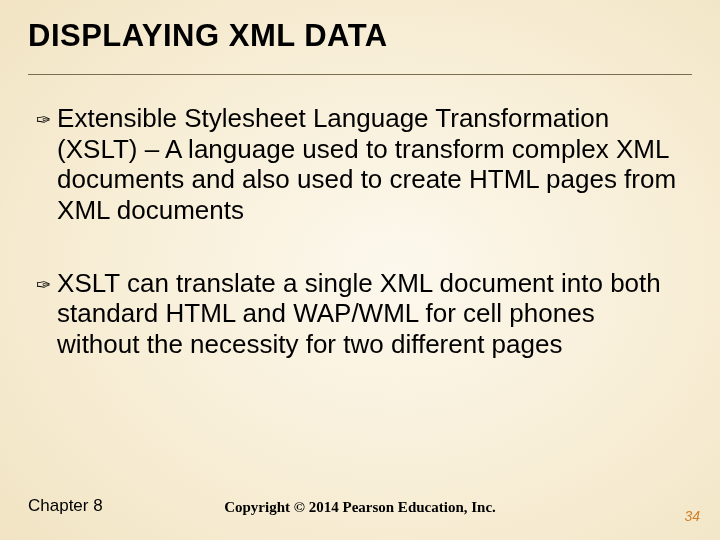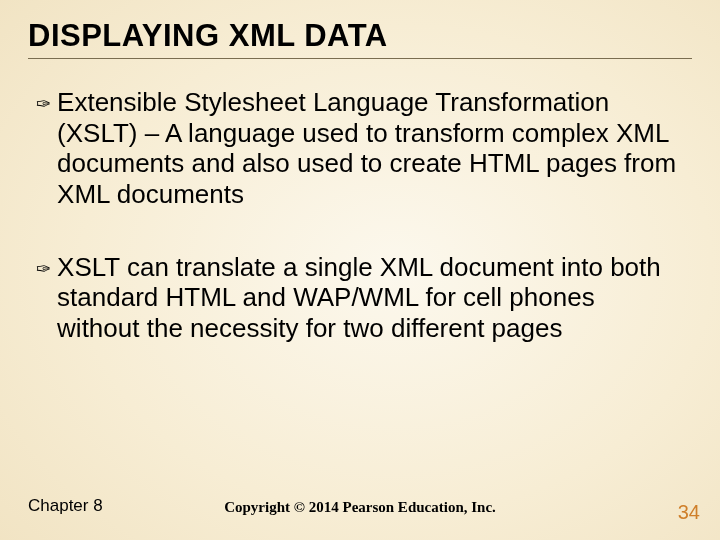--- a/index.html
+++ b/index.html
@@ -15,21 +15,21 @@
     background: radial-gradient(ellipse 900px 700px at 55% 50%, #fcf8ed 0%, #f7edd4 35%, #efe0bd 68%, #e7d6a8 100%);
     position: relative;
     box-sizing: border-box;
     padding: 18px 28px 0 28px;
     color: #000;
   }
   .title {
     font-size: 31px;
     font-weight: bold;
     letter-spacing: 0.5px;
-    margin-bottom: 4px;
+    margin-bottom: 20px;
   }
   .rule {
     border: none;
     border-top: 1px solid #7a6d50;
     margin: 0 0 28px 0;
   }
   .bullets {
     padding: 0 8px 0 8px;
   }
   .bullet-item {
@@ -65,22 +65,23 @@
     width: 720px;
     text-align: center;
     font-family: Liberation Serif, serif;
     font-weight: bold;
     font-size: 15px;
   }
   .pagenum {
     position: absolute;
     right: 20px;
     bottom: 16px;
-    font-size: 20px;
+    font-size: 14px;
     color: #cf7f2a;
+    font-style: italic;
   }
 </style>
 </head>
 <body>
 
 <div class="title">DISPLAYING XML DATA</div>
 <hr class="rule">
 
 <div class="bullets">
   <div class="bullet-item">

